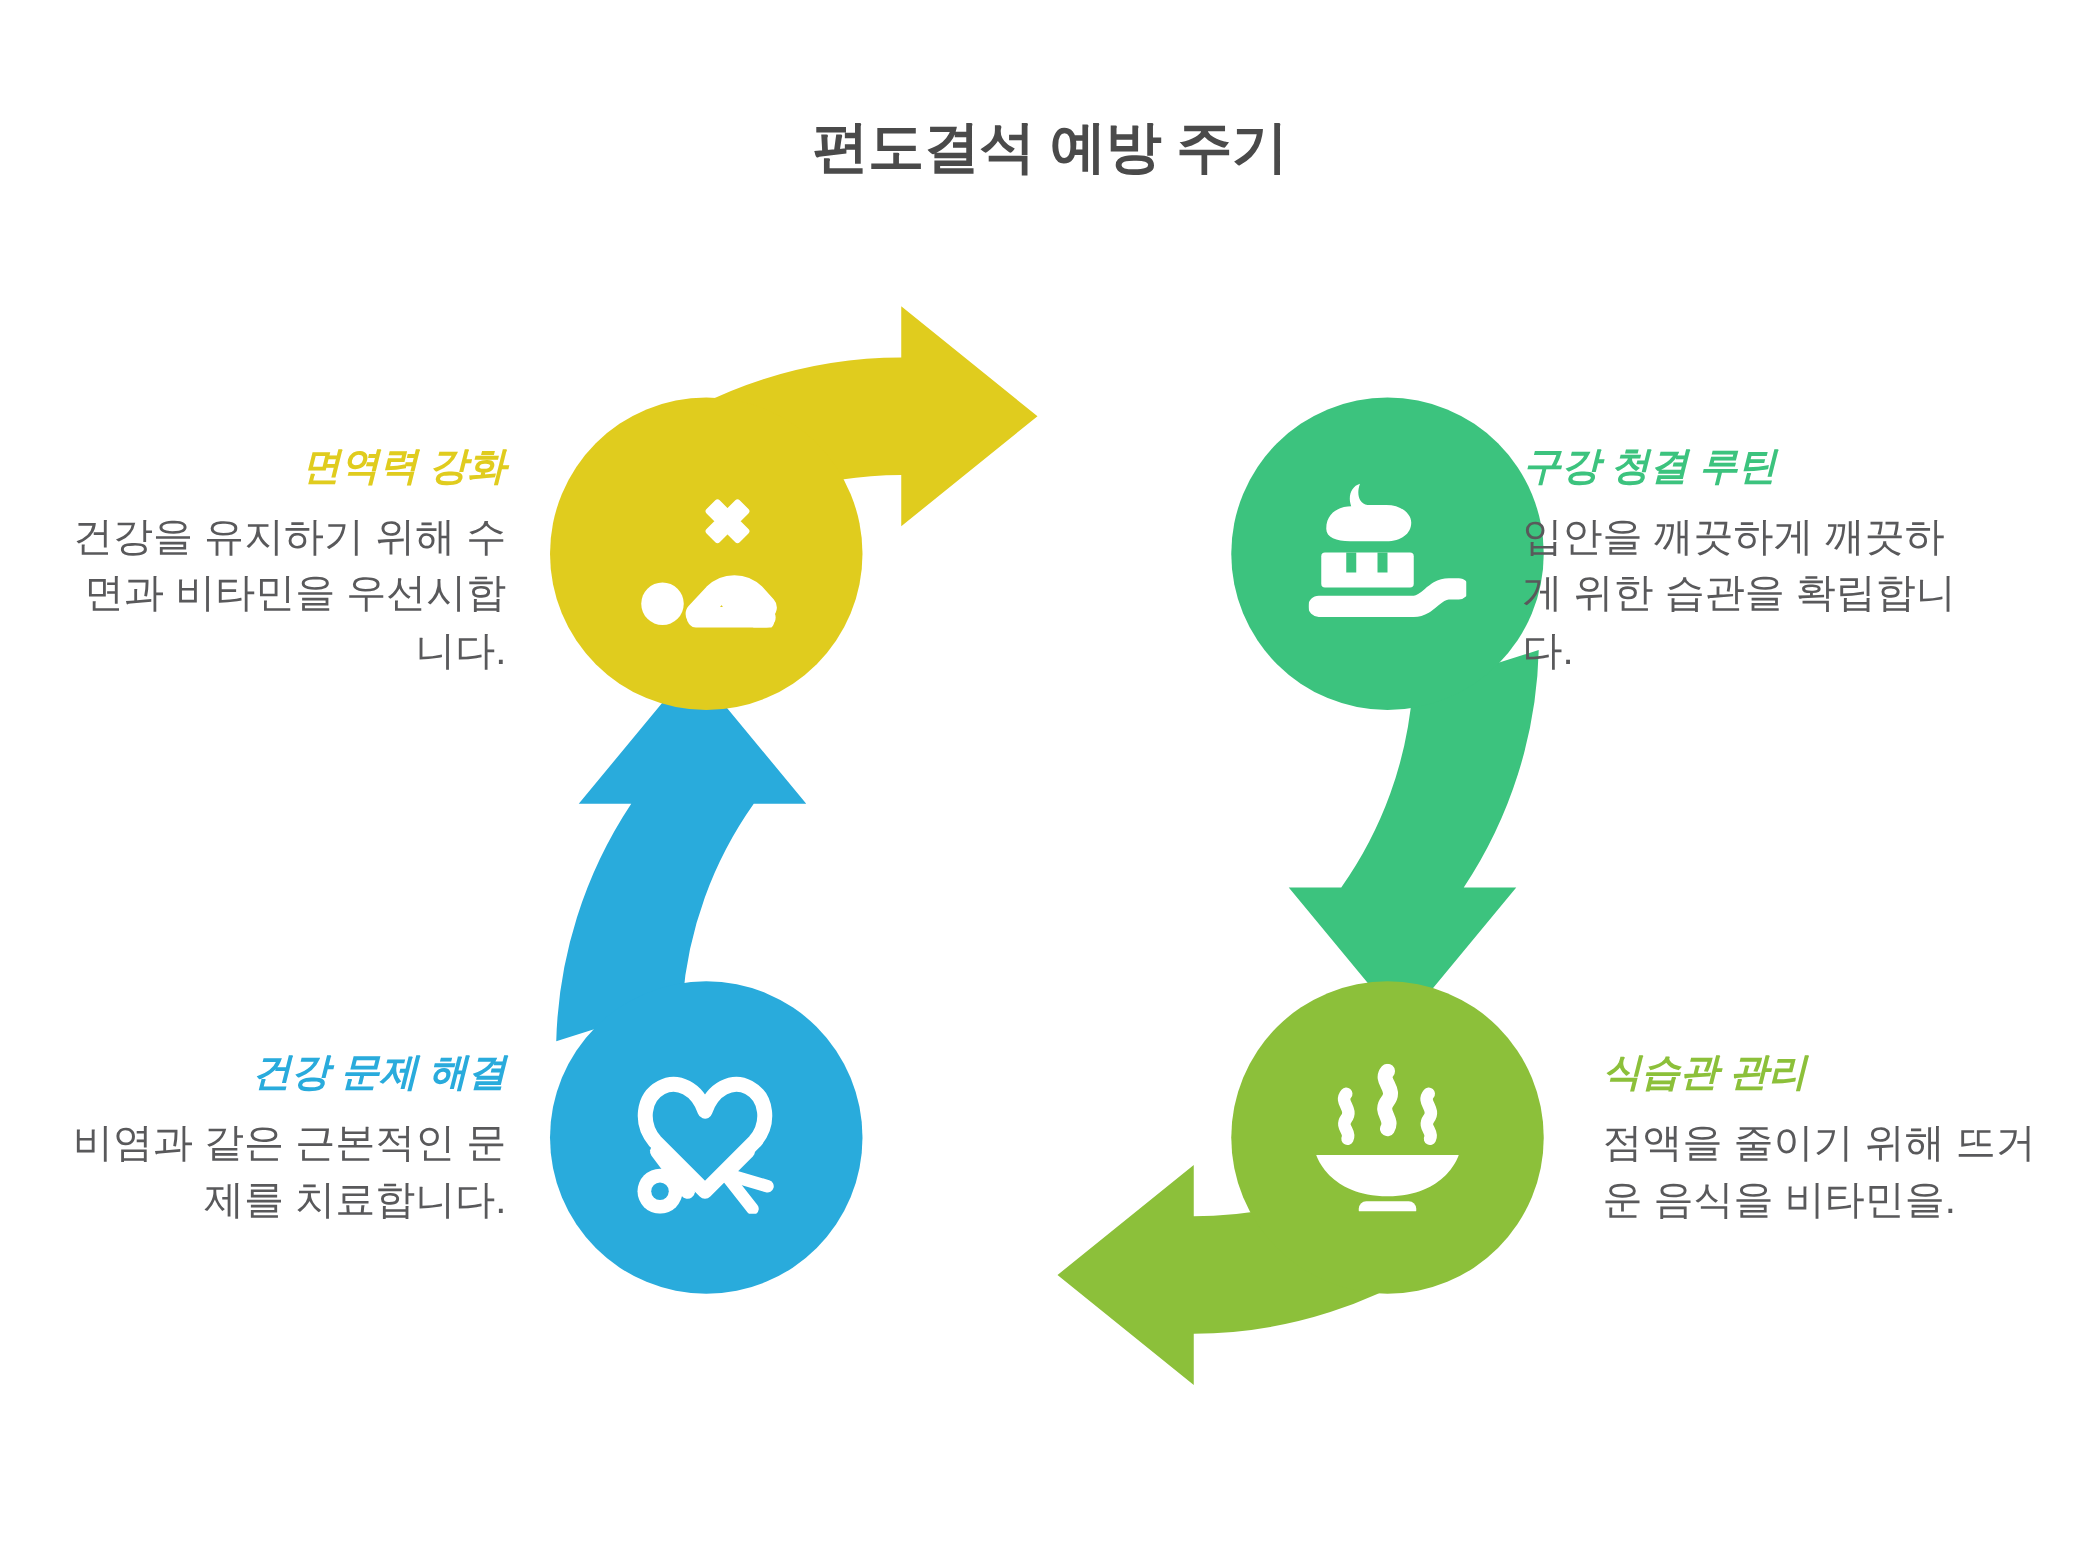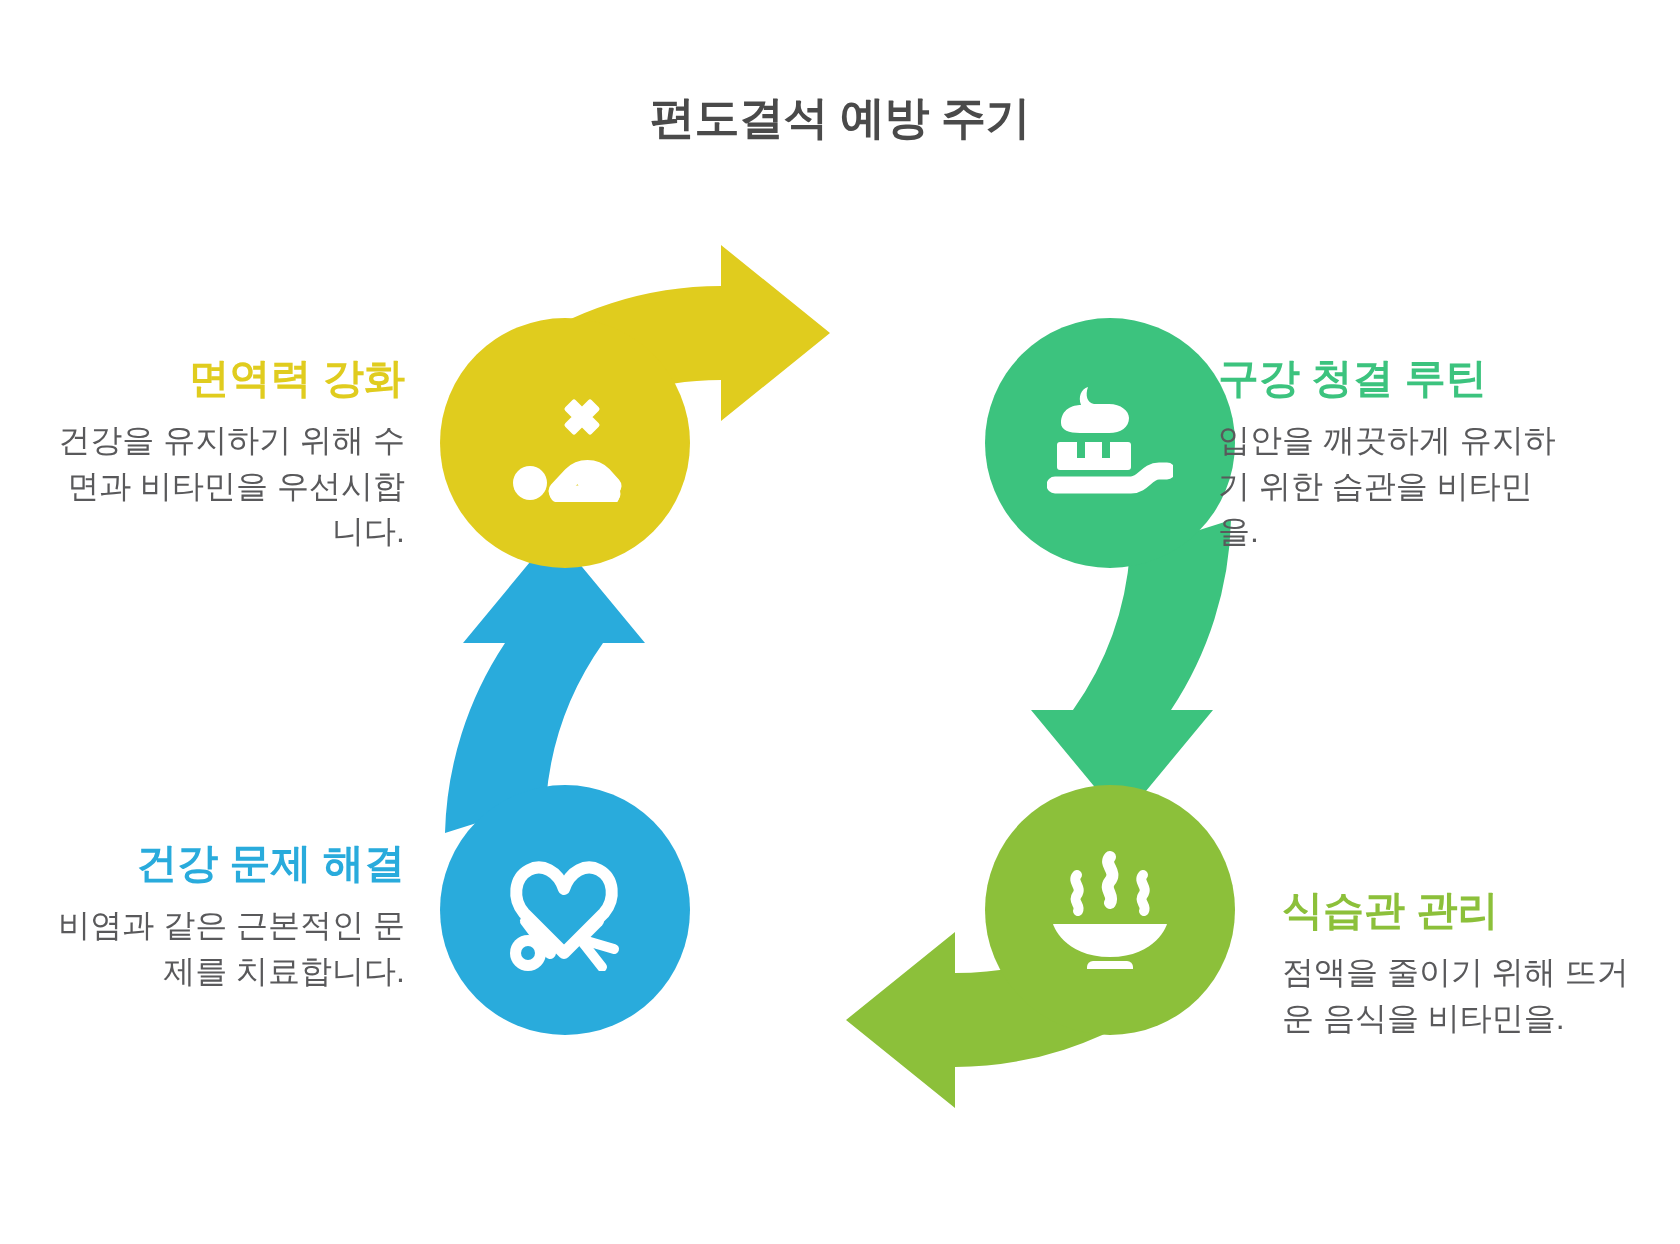--- a/index.html
+++ b/index.html
@@ -50,42 +50,43 @@
   #node-immunity  { left: 440px; top: 318px; width: 250px; height: 250px; background: #E0CC1E; }
   #node-oral      { left: 985px; top: 318px; width: 250px; height: 250px; background: #3CC37E; }
   #node-diet      { left: 985px; top: 785px; width: 250px; height: 250px; background: #8CC03A; }
   #node-health    { left: 440px; top: 785px; width: 250px; height: 250px; background: #29ABDC; }
 
   .text-block {
     position: absolute;
     width: 355px;
   }
   .text-block .heading {
-    font-size: 41px;
+    font-size: 31px;
     font-weight: bold;
     line-height: 1.15;
     margin-bottom: 16px;
+    font-style: italic;
   }
   .text-block .body {
     font-size: 32px;
     color: #59595b;
     line-height: 1.42;
   }
 
   .text-right { text-align: right; }
   .text-left  { text-align: left; }
 
   #text-immunity { left: 50px;   top: 355px; }
   #text-health   { left: 50px;   top: 840px; }
   #text-oral     { left: 1218px; top: 355px; }
   #text-diet     { left: 1282px; top: 840px; }
 
   #text-immunity .heading { color: #E0CC1E; }
   #text-oral .heading     { color: #3CC37E; }
-  #text-diet .heading     { color: #8CC03A; margin-top: 47px; }
+  #text-diet .heading     { color: #8CC03A; }
   #text-health .heading   { color: #29ABDC; }
 </style>
 </head>
 <body>
 
 <div id="page-title">편도결석 예방 주기</div>
 
 <div id="cycle-stage">
 
   <svg width="1680" height="1244" style="position:absolute;left:0;top:0;">
@@ -217,21 +218,21 @@
     </svg>
   </div>
 
   <div class="text-block text-right" id="text-immunity">
     <div class="heading">면역력 강화</div>
     <div class="body">건강을 유지하기 위해 수면과 비타민을 우선시합니다.</div>
   </div>
 
   <div class="text-block text-left" id="text-oral">
     <div class="heading">구강 청결 루틴</div>
-    <div class="body">입안을 깨끗하게 유지하기 위한 습관을 비타민을.</div>
+    <div class="body">입안을 깨끗하게 깨끗하게 위한 습관을 확립합니다.</div>
   </div>
 
   <div class="text-block text-left" id="text-diet">
     <div class="heading">식습관 관리</div>
     <div class="body">점액을 줄이기 위해 뜨거운 음식을 비타민을.</div>
   </div>
 
   <div class="text-block text-right" id="text-health">
     <div class="heading">건강 문제 해결</div>
     <div class="body">비염과 같은 근본적인 문제를 치료합니다.</div>

